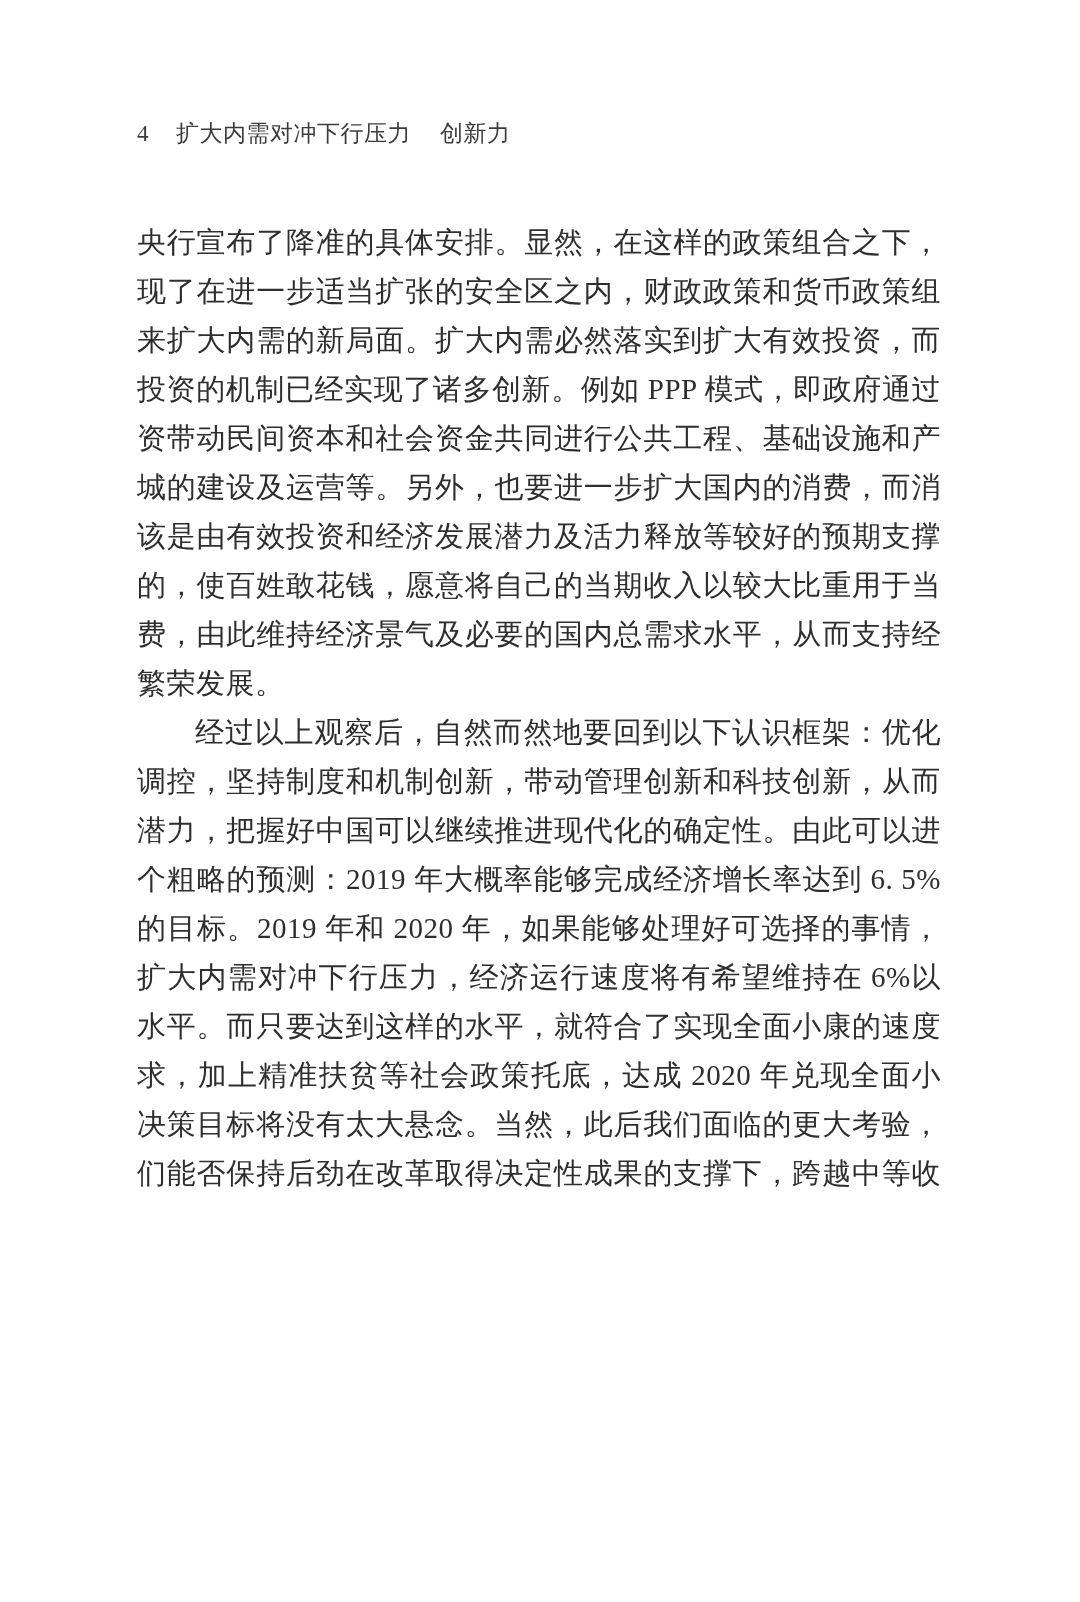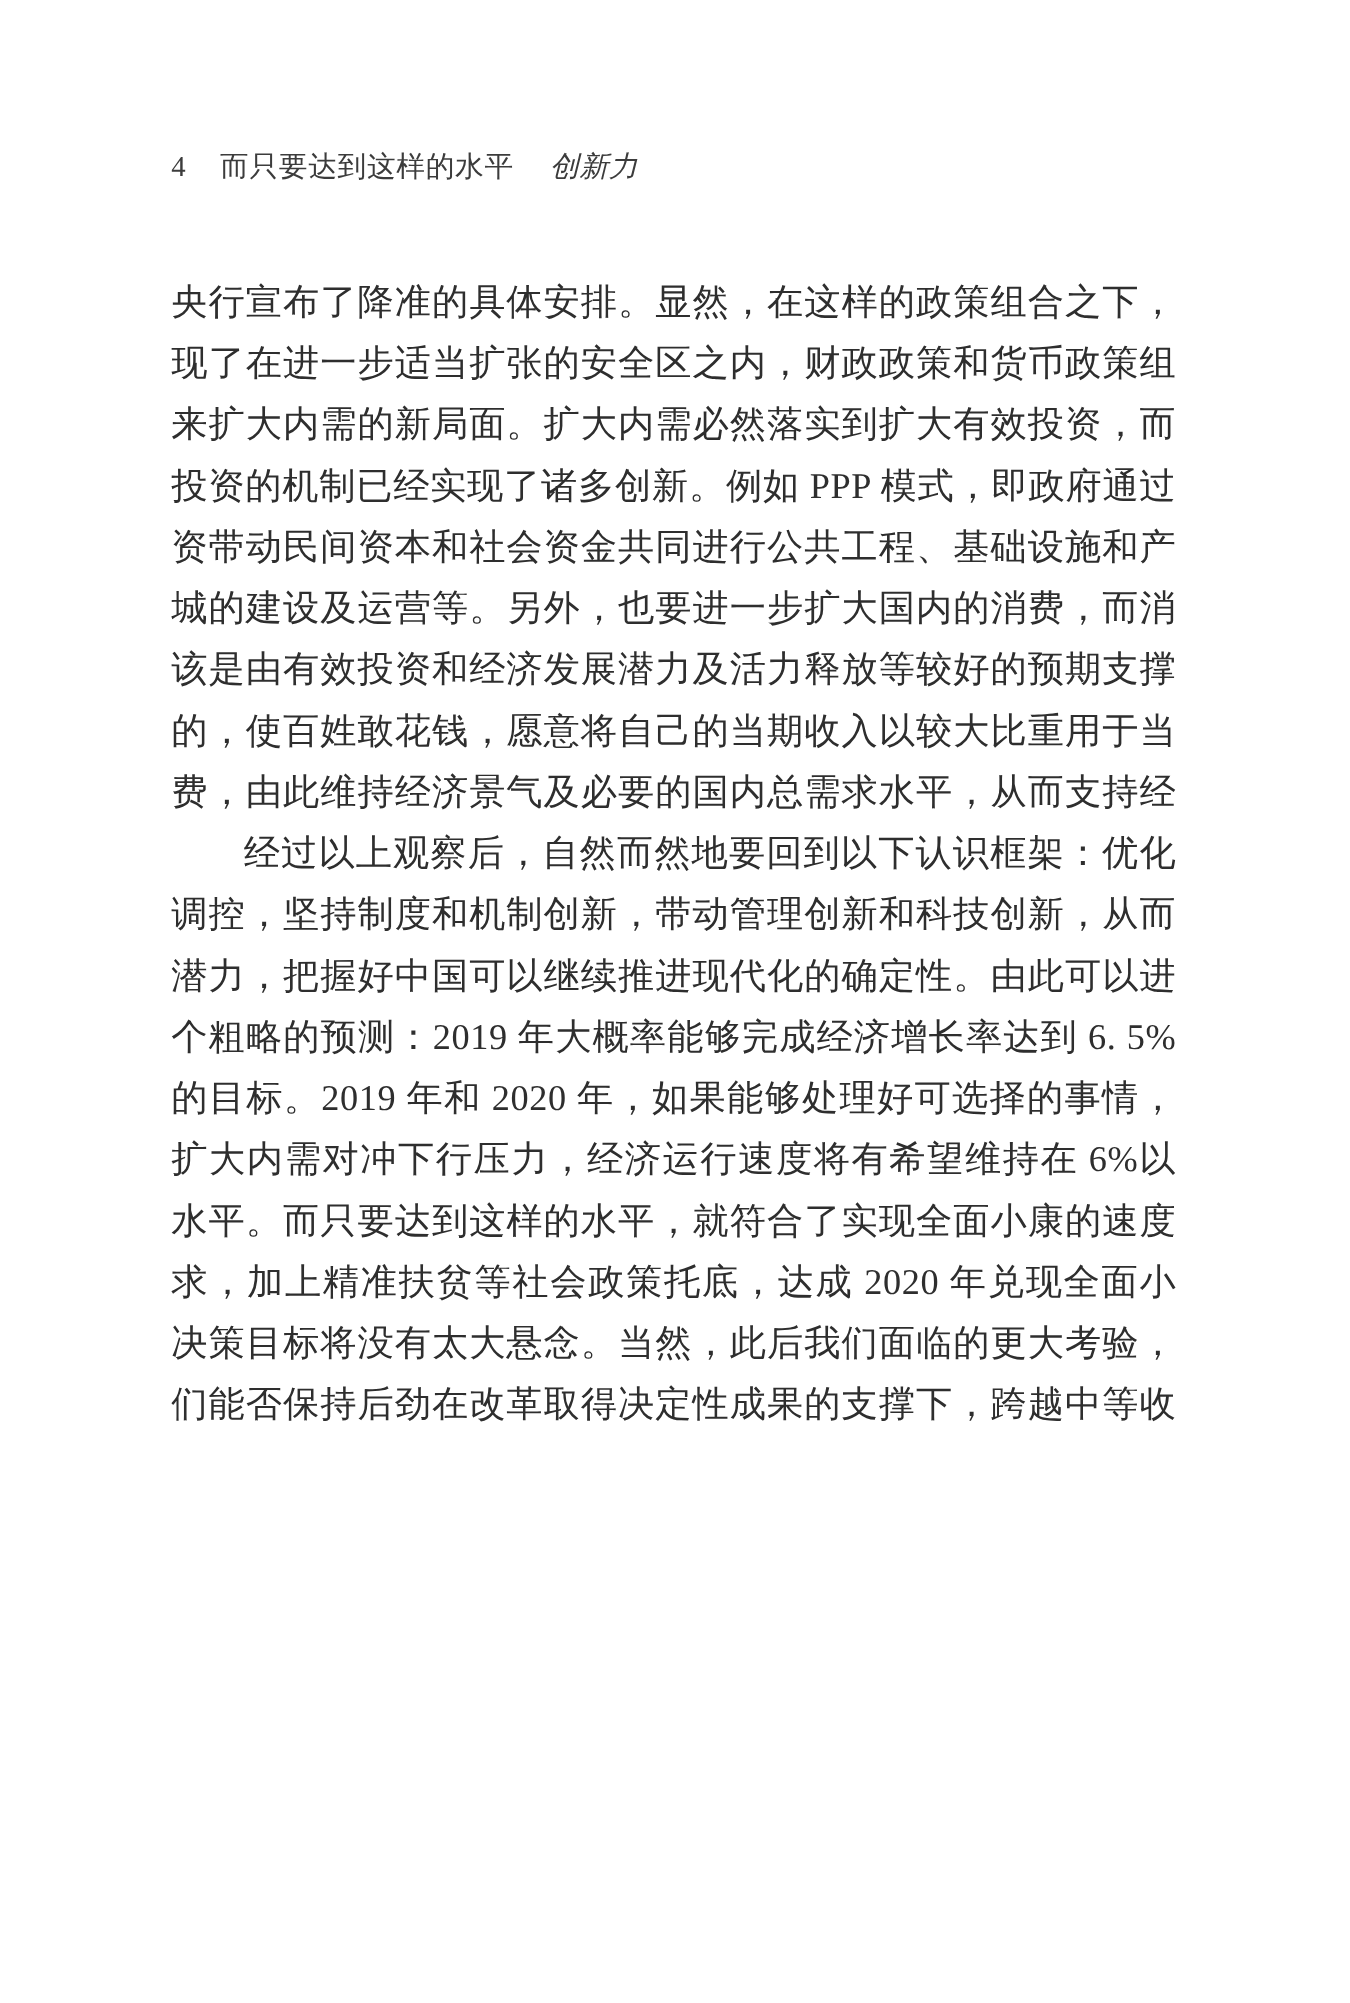--- a/index.html
+++ b/index.html
@@ -26,21 +26,20 @@
     line-height: 30px;
     color: #3c3c3c;
     letter-spacing: 0.5px;
     white-space: nowrap;
   }
   .running-header .page-number {
     margin-right: 27px;
   }
   .running-header .chapter-title {
     margin-left: 29px;
-    font-style: italic;
   }
   .page-body {
     position: absolute;
     left: 137px;
     top: 218px;
     width: 804px;
   }
   .paragraph {
     margin: 0;
     padding: 0;
@@ -62,35 +61,36 @@
   .text-line.indent {
     text-indent: 2em;
   }
 </style>
 </head>
 <body>
 
 <div class="page">
   <div class="running-header">
     <span class="page-number">4</span>
-    <span class="book-title">而只要达到这样的水平</span>
+    <span class="book-title">扩大内需对冲下行压力</span>
     <span class="chapter-title">创新力</span>
   </div>
 
   <main class="page-body" id="page-body">
       <div class="paragraph">
         <div class="text-line">央行宣布了降准的具体安排。显然，在这样的政策组合之下，就实</div>
         <div class="text-line">现了在进一步适当扩张的安全区之内，财政政策和货币政策组合起</div>
         <div class="text-line">来扩大内需的新局面。扩大内需必然落实到扩大有效投资，而有效</div>
         <div class="text-line">投资的机制已经实现了诸多创新。例如 PPP 模式，即政府通过出</div>
         <div class="text-line">资带动民间资本和社会资金共同进行公共工程、基础设施和产业新</div>
         <div class="text-line">城的建设及运营等。另外，也要进一步扩大国内的消费，而消费应</div>
         <div class="text-line">该是由有效投资和经济发展潜力及活力释放等较好的预期支撑起来</div>
         <div class="text-line">的，使百姓敢花钱，愿意将自己的当期收入以较大比重用于当期消</div>
         <div class="text-line">费，由此维持经济景气及必要的国内总需求水平，从而支持经济的</div>
+        <div class="text-line last">繁荣发展。</div>
       </div>
       <div class="paragraph">
         <div class="text-line indent">经过以上观察后，自然而然地要回到以下认识框架：优化政策</div>
         <div class="text-line">调控，坚持制度和机制创新，带动管理创新和科技创新，从而释放</div>
         <div class="text-line">潜力，把握好中国可以继续推进现代化的确定性。由此可以进行一</div>
         <div class="text-line">个粗略的预测：2019 年大概率能够完成经济增长率达到 6. 5%左右</div>
         <div class="text-line">的目标。2019 年和 2020 年，如果能够处理好可选择的事情，通过</div>
         <div class="text-line">扩大内需对冲下行压力，经济运行速度将有希望维持在 6%以上的</div>
         <div class="text-line">水平。而只要达到这样的水平，就符合了实现全面小康的速度要</div>
         <div class="text-line">求，加上精准扶贫等社会政策托底，达成 2020 年兑现全面小康的</div>

